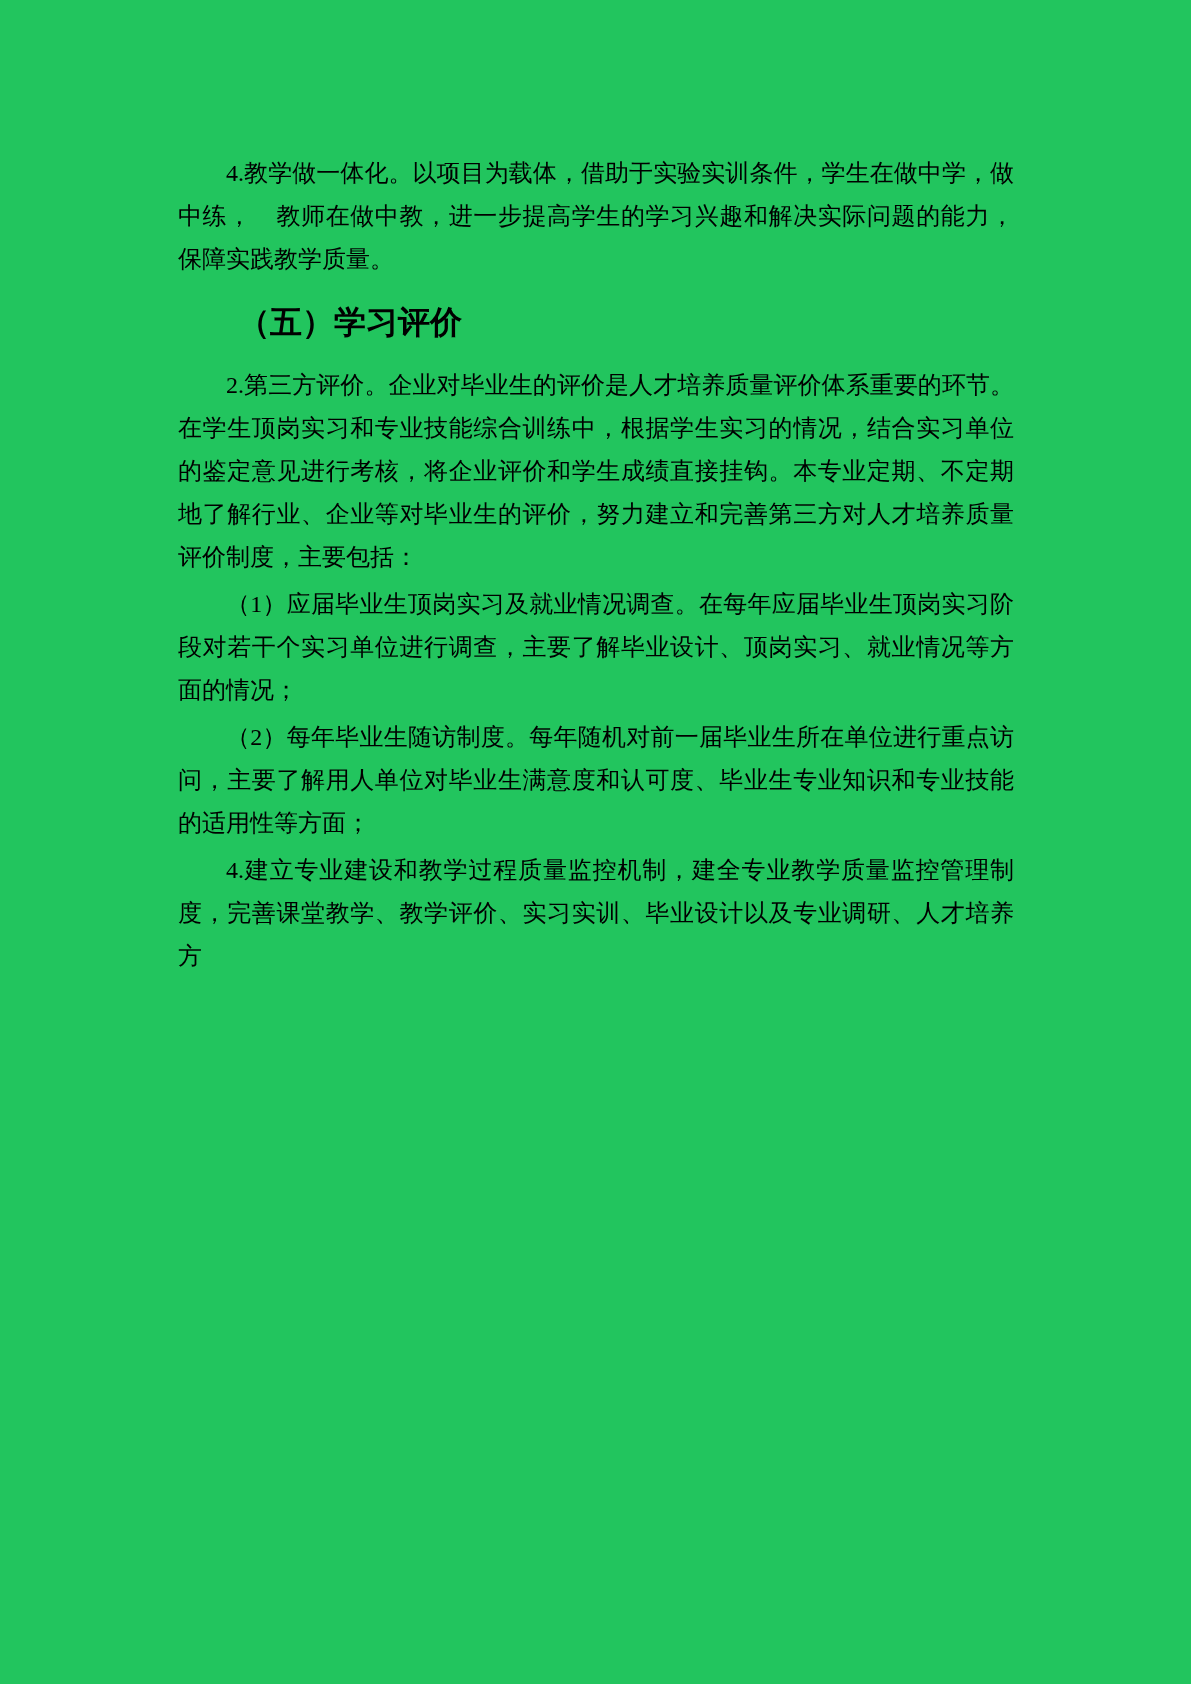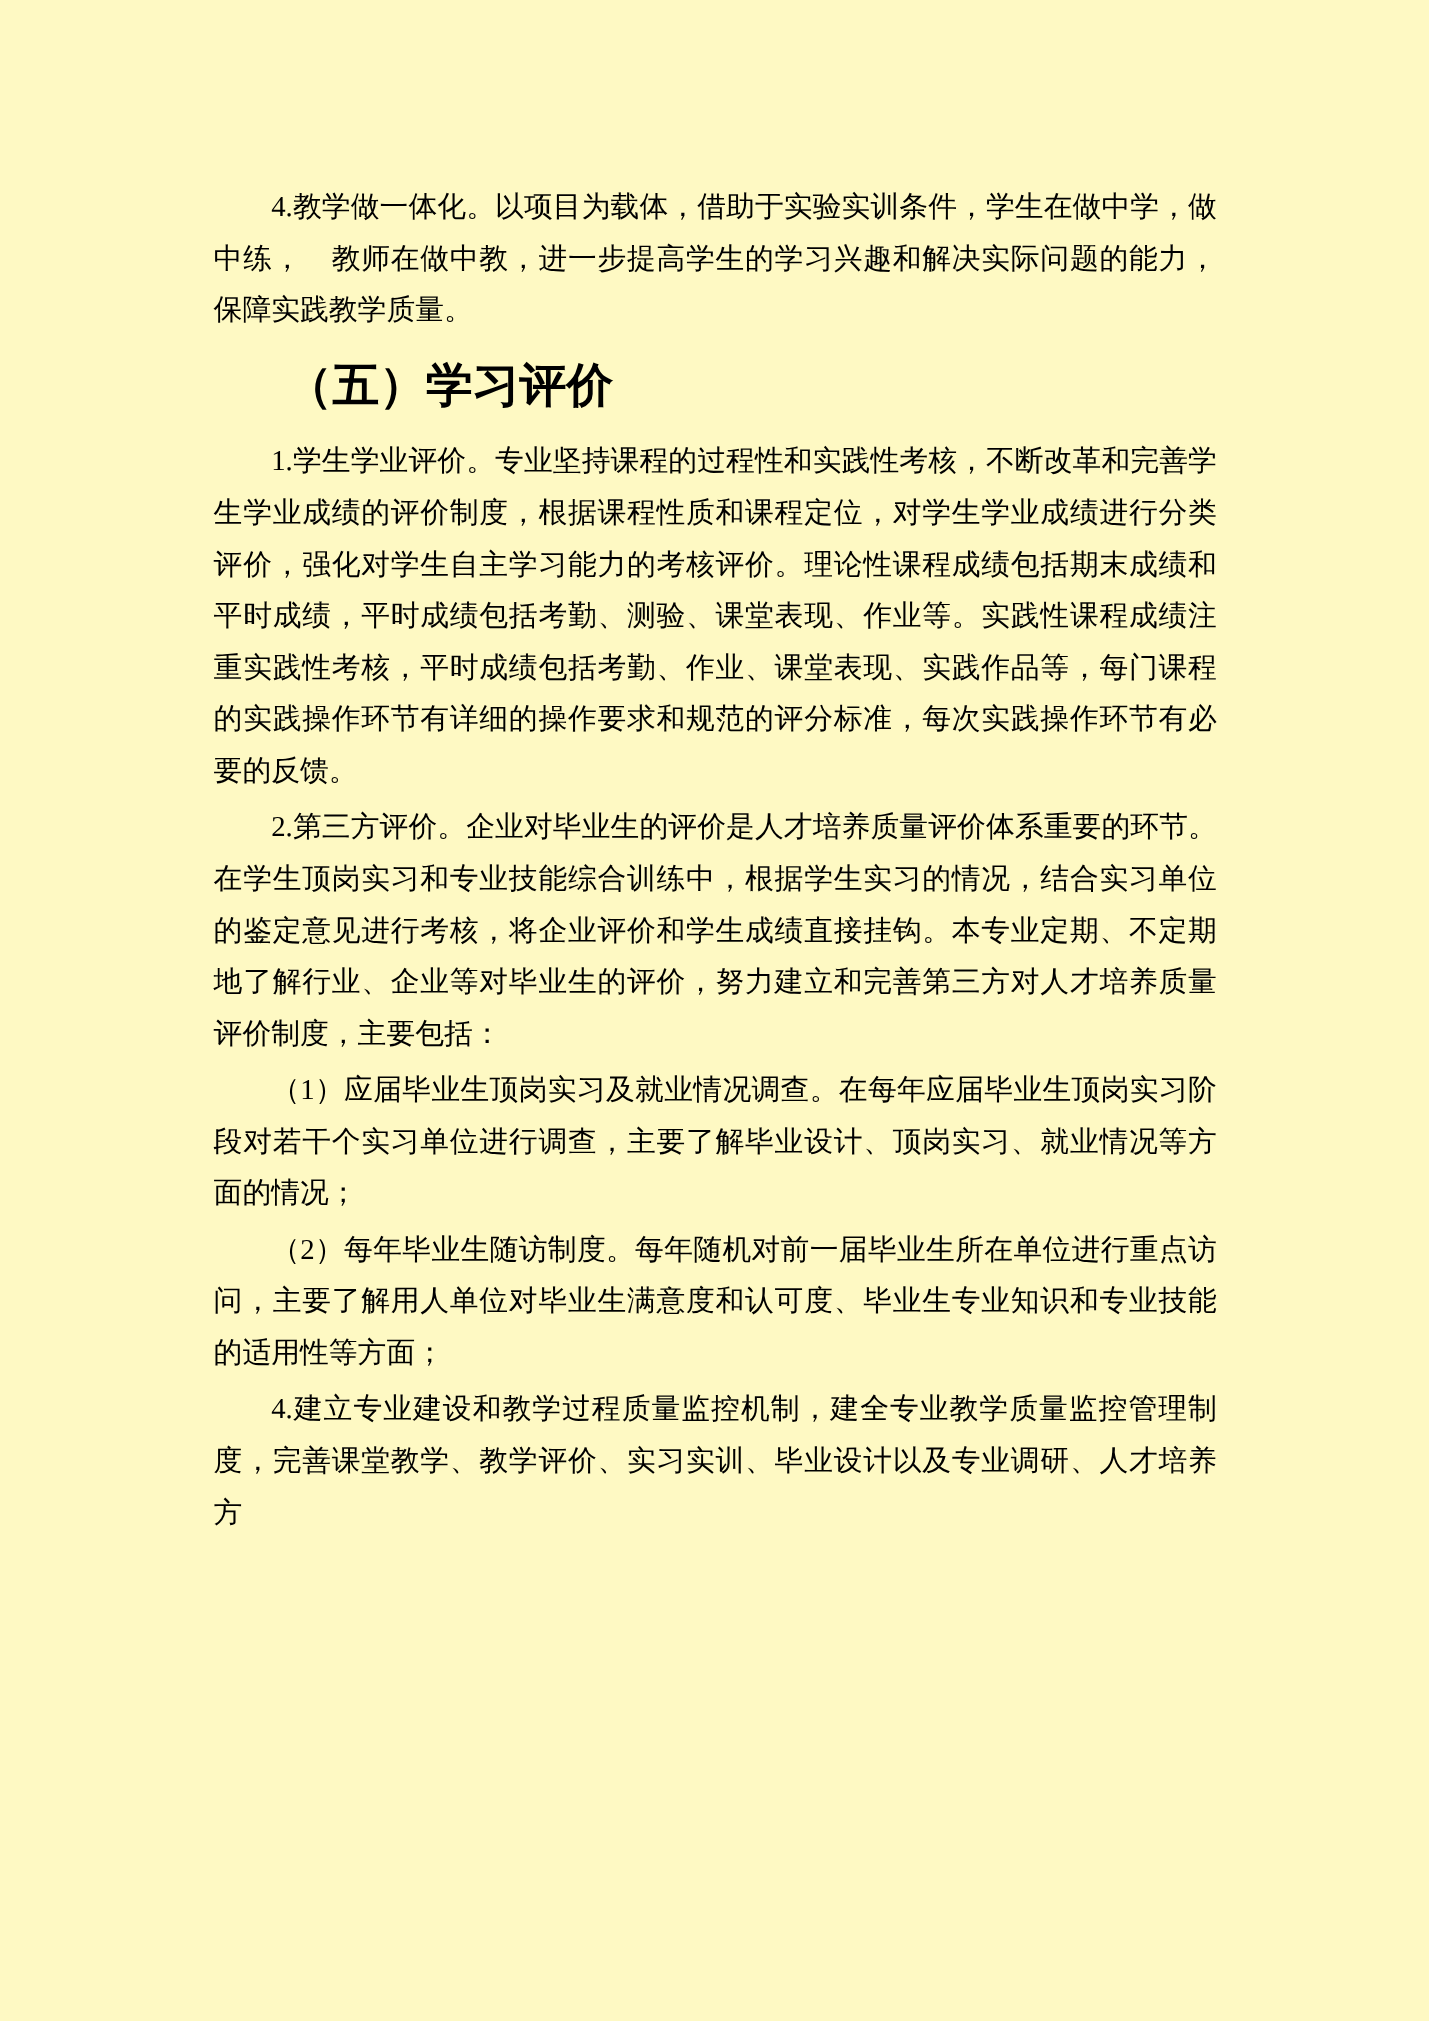--- a/index.html
+++ b/index.html
@@ -4,21 +4,21 @@
 <style>
   html, body {
     margin: 0;
     padding: 0;
     background: #ffffff;
   }
   .page {
     position: relative;
     width: 1191px;
     height: 1684px;
-    background: #fef9c3;
+    background: #22c55e;
     overflow: hidden;
   }
   .content {
     position: absolute;
     left: 178px;
     top: 152px;
     width: 836px;
     color: #000000;
   }
   .para {
@@ -28,33 +28,32 @@
     text-align: justify;
     text-align-last: left;
     text-indent: 48px;
     margin: 0 0 4px 0;
     color: #000000;
     word-break: break-all;
   }
   .heading {
     font-family: "Liberation Sans", "DejaVu Sans", sans-serif;
     font-weight: bold;
-    font-size: 39px;
+    font-size: 32px;
     line-height: 48px;
     text-indent: 60px;
     margin: 17px 0 18px 0;
     color: #000000;
   }
 </style>
 </head>
 <body>
 
 <div class="page">
   <div class="content">
     <p class="para">4.教学做一体化。以项目为载体，借助于实验实训条件，学生在做中学，做中练，　教师在做中教，进一步提高学生的学习兴趣和解决实际问题的能力，保障实践教学质量。</p>
     <h2 class="heading">（五）学习评价</h2>
-    <p class="para">1.学生学业评价。专业坚持课程的过程性和实践性考核，不断改革和完善学生学业成绩的评价制度，根据课程性质和课程定位，对学生学业成绩进行分类评价，强化对学生自主学习能力的考核评价。理论性课程成绩包括期末成绩和平时成绩，平时成绩包括考勤、测验、课堂表现、作业等。实践性课程成绩注重实践性考核，平时成绩包括考勤、作业、课堂表现、实践作品等，每门课程的实践操作环节有详细的操作要求和规范的评分标准，每次实践操作环节有必要的反馈。</p>
     <p class="para">2.第三方评价。企业对毕业生的评价是人才培养质量评价体系重要的环节。在学生顶岗实习和专业技能综合训练中，根据学生实习的情况，结合实习单位的鉴定意见进行考核，将企业评价和学生成绩直接挂钩。本专业定期、不定期地了解行业、企业等对毕业生的评价，努力建立和完善第三方对人才培养质量评价制度，主要包括：</p>
     <p class="para">（1）应届毕业生顶岗实习及就业情况调查。在每年应届毕业生顶岗实习阶段对若干个实习单位进行调查，主要了解毕业设计、顶岗实习、就业情况等方面的情况；</p>
     <p class="para">（2）每年毕业生随访制度。每年随机对前一届毕业生所在单位进行重点访问，主要了解用人单位对毕业生满意度和认可度、毕业生专业知识和专业技能的适用性等方面；</p>
     <p class="para">4.建立专业建设和教学过程质量监控机制，建全专业教学质量监控管理制度，完善课堂教学、教学评价、实习实训、毕业设计以及专业调研、人才培养方</p>
   </div>
 </div>
 
 </body></html>

